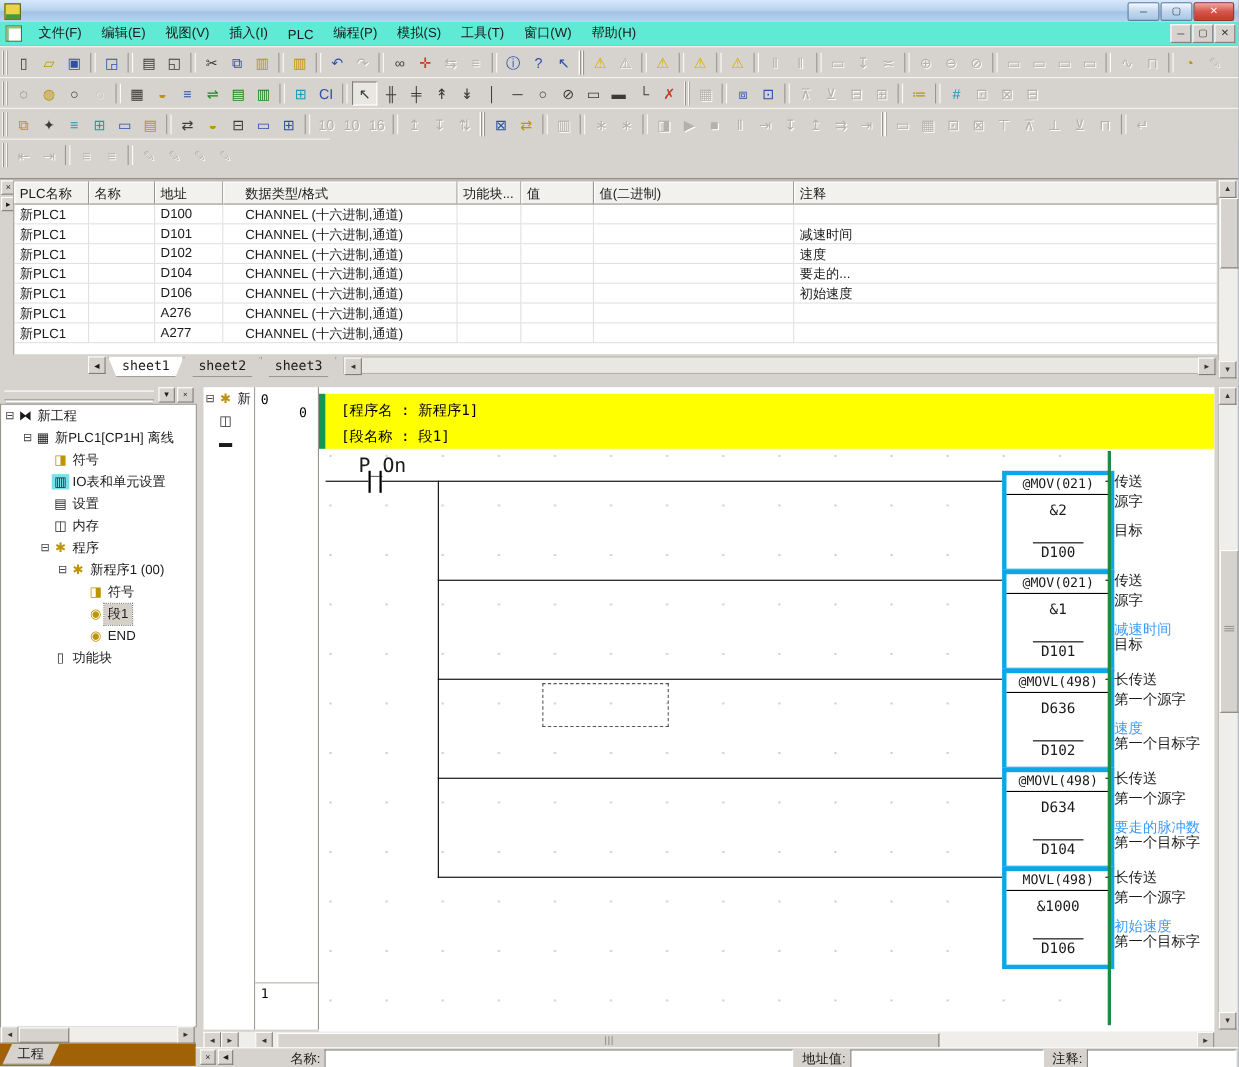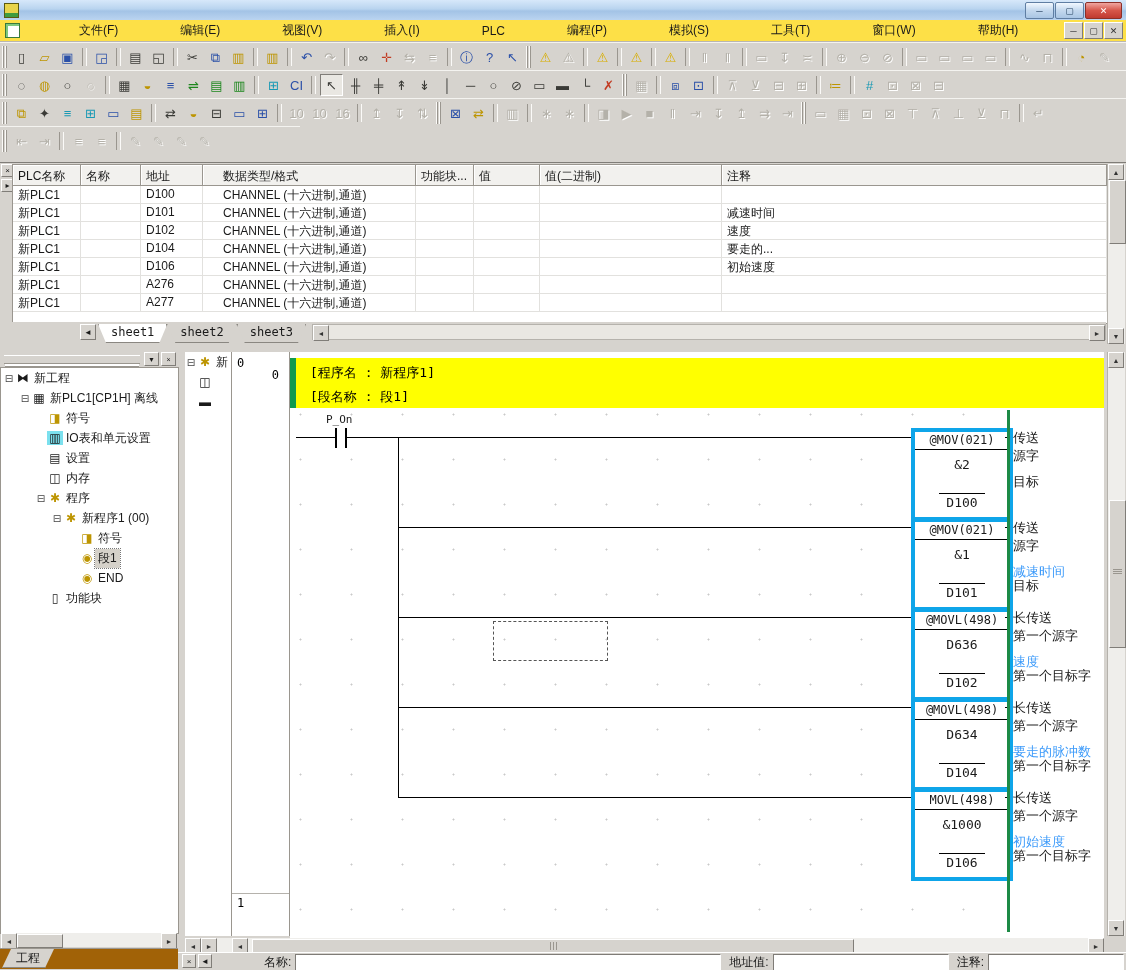--- a/index.html
+++ b/index.html
@@ -17,22 +17,22 @@
   .appicon{width:13px;height:13px;margin:0 5px 0 4px;background:#e8d44a;border:1px solid #5a5a10;
     box-shadow:inset 0 -4px 0 #3f9c3f;}
   .titletext{font-size:12px;color:#111;text-shadow:0 0 3px #fff;white-space:nowrap;}
   .capbtns{position:absolute;right:4px;top:2px;display:flex;}
   .capbtn{width:27px;height:15px;margin-left:1px;border:1px solid #5f7ea3;border-radius:2px;
     background:linear-gradient(#f2f8ff,#c3d8ee 50%,#aac6e4);display:flex;align-items:center;justify-content:center;
     font-size:9px;color:#24405e;}
   .capbtn.close{background:linear-gradient(#f0a6a0,#d6564a 50%,#c03a30);color:#fff;border-color:#8c2f28;width:35px;}
 
   
-  .menubar{left:0;top:20px;width:1126px;height:21px;background:#fde047;border-bottom:1px solid #b9b6b0;
-    display:flex;align-items:center;gap:44px;}
+  .menubar{left:0;top:20px;width:1126px;height:21px;background:#5eead4;border-bottom:1px solid #b9b6b0;
+    display:flex;align-items:center;}
   .mdiicon{width:13px;height:13px;margin:0 6px 0 5px;background:#fff;border:1px solid #3a7a3a;
     box-shadow:inset 2px 2px 0 #7ec87e;}
   .menuitem{padding:2px 9px;white-space:nowrap;}
   .mdibtns{position:absolute;right:3px;top:22px;display:flex;}
   .mdibtn{width:17px;height:15px;margin-left:1px;display:flex;align-items:center;justify-content:center;
     font-size:9px;color:#333;}
 
   
   .tbrow{left:0;width:1126px;height:28px;background:#d6d3ce;border-top:1px solid #f4f3f0;display:flex;align-items:center;}
   .tbi{width:21px;height:20px;margin:0 1px;display:flex;align-items:center;justify-content:center;
@@ -118,21 +118,21 @@
   .blk{position:absolute;left:621px;top:0;width:94px;height:85px;border:4px solid #0ea5e9;background:#fff;}
   .blk-t{height:16px;border-bottom:1px solid #000;text-align:center;padding-top:1px;font-size:12px;}
   .blk-a{text-align:center;margin-top:7px;font-size:13px;}
   .blk-bw{position:absolute;bottom:7px;width:100%;text-align:center;}
   .blk-b{display:inline-block;border-top:1px solid #000;padding:1px 7px 0;font-size:13px;}
   .cmts{position:absolute;left:723px;top:0;width:90px;font-family:"DejaVu Sans","Liberation Sans",sans-serif;font-size:13px;}
   .cm{position:absolute;left:0;white-space:nowrap;}
   .cm1{top:1px;} .cm2{top:19px;} .cm3{top:45px;} .cm4{top:59px;}
   .cm.blue{color:#3d9bfa;}
   .pcontact .bar{position:absolute;top:76px;width:2px;height:20px;background:#000;}
-  .plabel{position:absolute;left:36px;top:61px;font-size:11px;}
+  .plabel{position:absolute;left:36px;top:61px;font-size:18px;}
   .dashedbox{position:absolute;left:203px;top:269px;width:113px;height:38px;border:1px dashed #555;}
   .greenbus{position:absolute;left:717px;top:58px;width:3px;height:522px;background:#1d8a46;}
 
   
   .lhscroll{left:232px;top:938px;width:872px;height:14px;background:#efeeeb;display:flex;}
   .corner{left:1104px;top:938px;width:22px;height:14px;background:#d6d3ce;}
   .bottombar{left:178px;top:952px;width:948px;height:18px;background:#d6d3ce;border-top:1px solid #fff;display:flex;align-items:center;}
   .bb-label{white-space:nowrap;margin:0 4px;}
 </style>
 </head>

